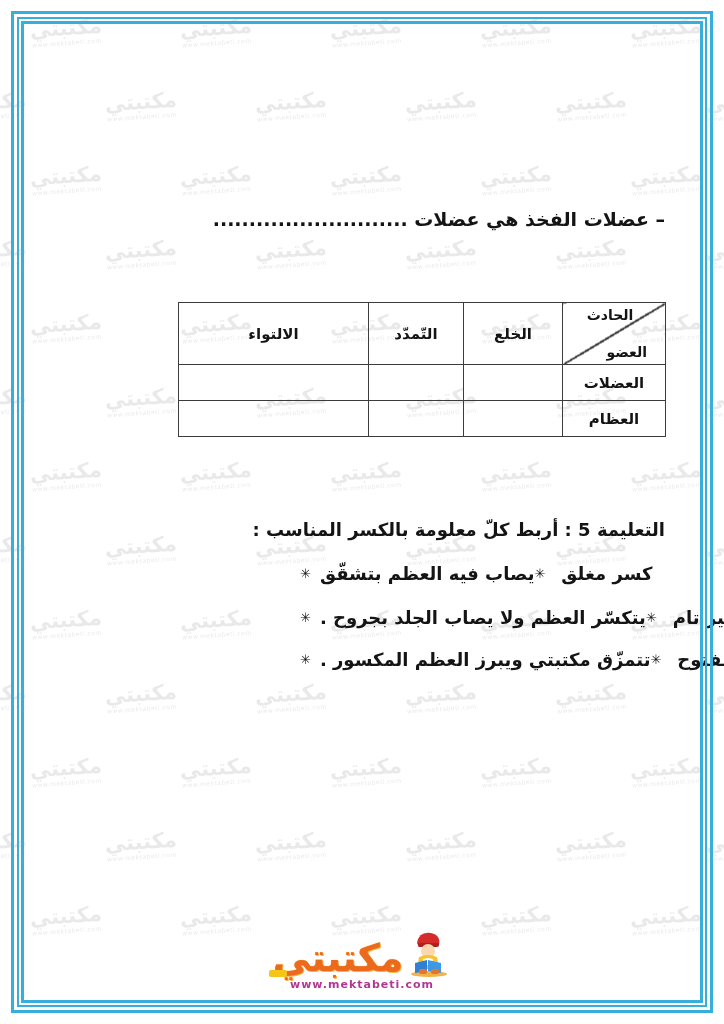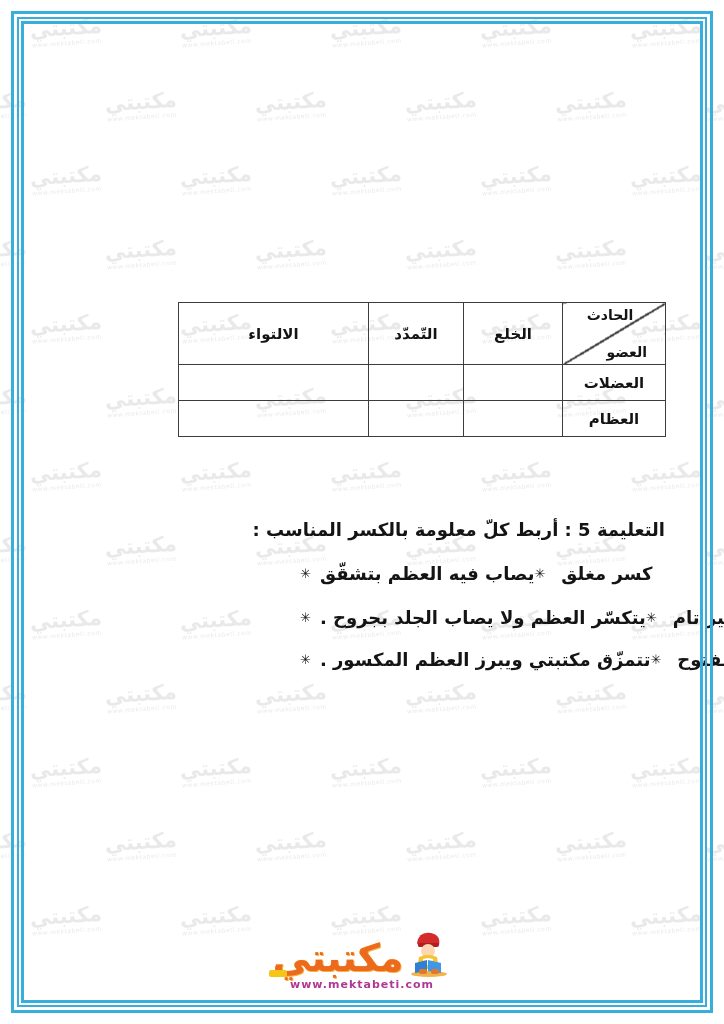--- a/index.html
+++ b/index.html
@@ -358,20 +358,21 @@
       <span class="wm-url">www.mektabeti.com</span>
     </div>
     <div class="wm" style="left: 630px; top: 906px;">
       <span class="wm-brand">مكتبتي</span>
       <span class="wm-url">www.mektabeti.com</span>
     </div>
   </div>
 
 <div class="content">
 
+  <div class="rtl-line bullet2">– عضلات الفخذ هي عضلات ...........................</div>
 
 
   <table class="ex">
     <colgroup>
         <col style="width:103px">
         <col style="width:99px">
         <col style="width:95px">
         <col style="width:190px">
       </colgroup>
     <tbody>

